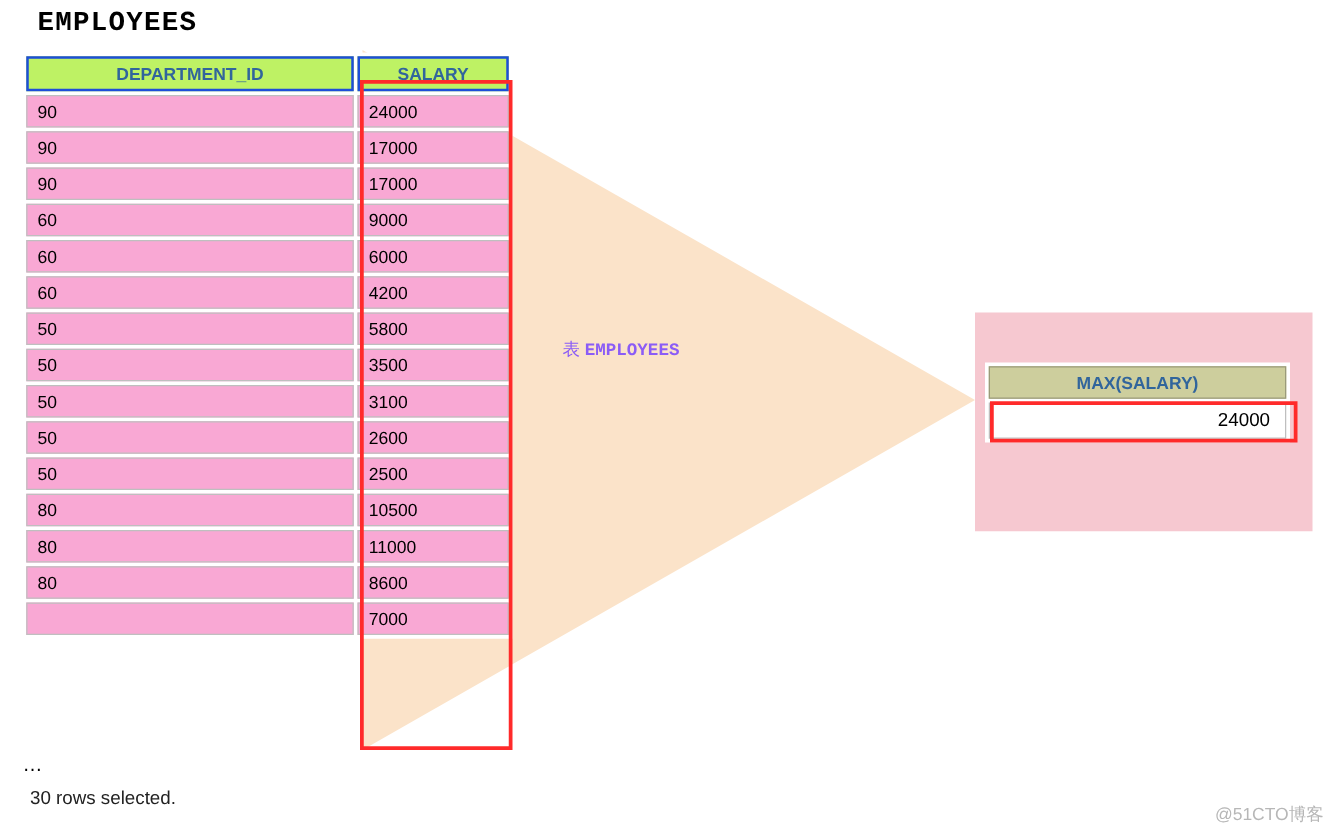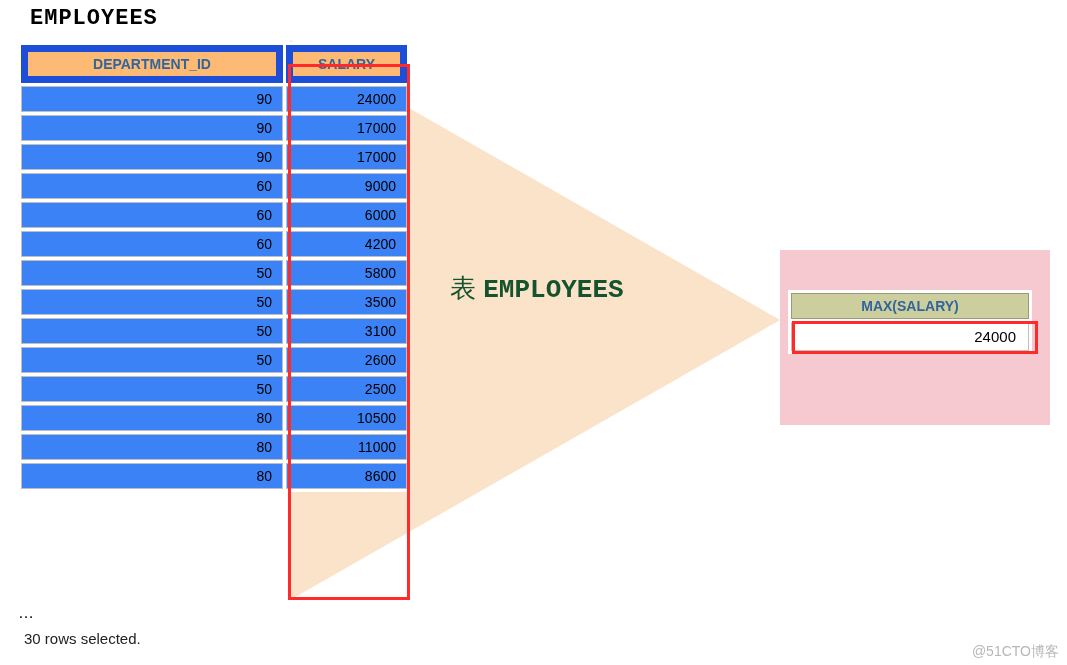--- a/index.html
+++ b/index.html
@@ -37,34 +37,34 @@
   .emp-table {
     position: absolute;
     top: 42px;
     left: 18px;
     border-collapse: separate;
     border-spacing: 3px;
     background: #fff;
     z-index: 2;
   }
   .emp-table th {
-    background: #fdba74;
+    background: #bef264;
     color: #31659c;
     font-weight: bold;
     font-size: 14px;
-    border: 7px solid #1d4ed8;
+    border: 2px solid #1d4ed8;
     padding: 4px 8px;
     font-family: Arial, sans-serif;
   }
   .emp-table td {
-    background: #3b82f6;
+    background: #f9a8d4;
     border: 1px solid #bfbfbf;
     font-size: 14px;
     padding: 4px 10px 4px 8px;
-    text-align: right;
+    text-align: left;
     font-family: Arial, sans-serif;
     color: #000;
   }
   .emp-table th.dept { width: 262px; }
   .emp-table th.sal  { width: 121px; }
 
   .salary-box {
     position: absolute;
     top: 64px;
     left: 288px;
@@ -90,23 +90,23 @@
     font-size: 15px;
     color: #222;
     z-index: 2;
   }
 
   .label-block {
     position: absolute;
     top: 270px;
     left: 450px;
     z-index: 4;
-    font-size: 26px;
+    font-size: 14px;
     line-height: 1.4;
-    color: #14532d;
+    color: #8b5cf6;
     text-align: center;
   }
   .label-block .mono {
     font-family: "Courier New", monospace;
     font-weight: bold;
   }
 
   .pink-box {
     position: absolute;
     top: 250px;
@@ -226,20 +226,24 @@
         <td>80</td>
         <td>10500</td>
       </tr>
     <tr>
         <td>80</td>
         <td>11000</td>
       </tr>
     <tr>
         <td>80</td>
         <td>8600</td>
+      </tr>
+    <tr>
+        <td></td>
+        <td>7000</td>
       </tr>
   </tbody>
 </table>
 
 <div class="salary-box"></div>
 
 <div class="ellipsis">…</div>
 <div class="rows-selected">30 rows selected.</div>
 
 <div class="label-block">

